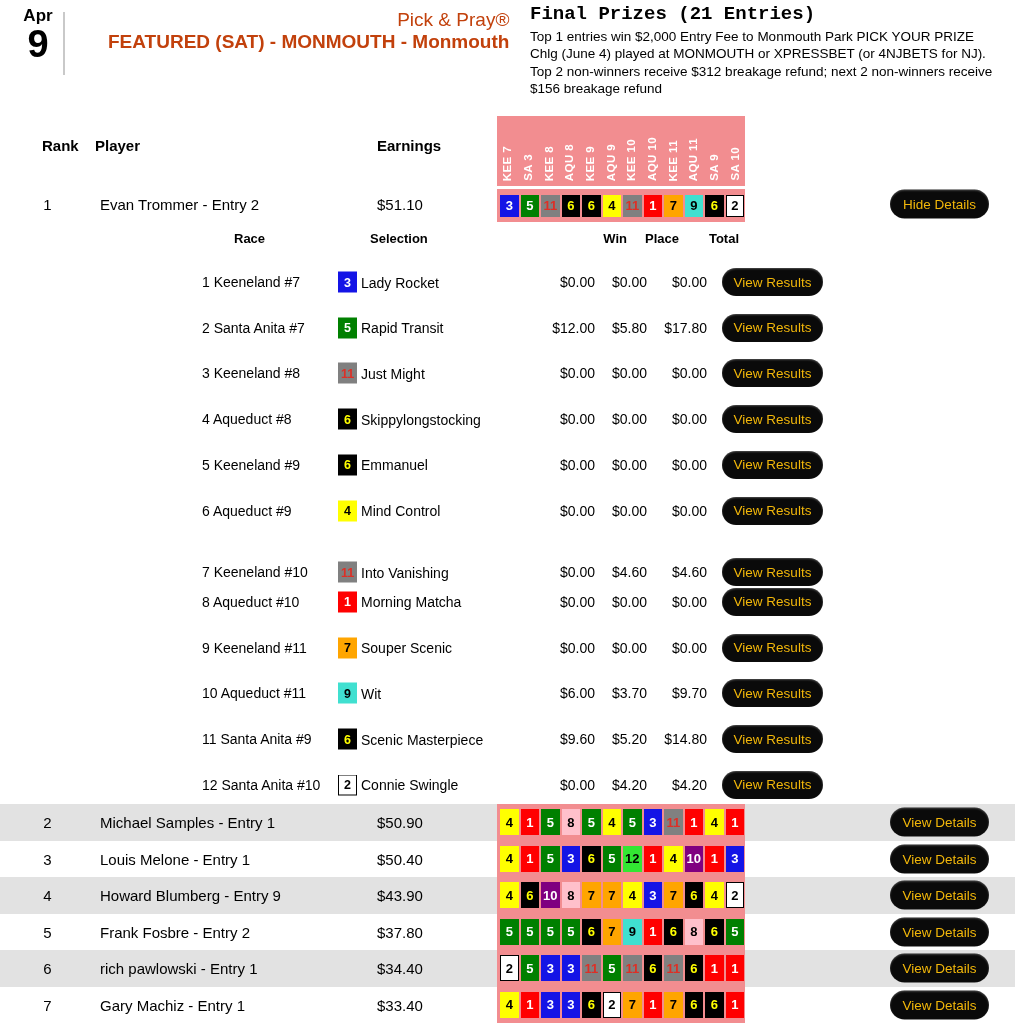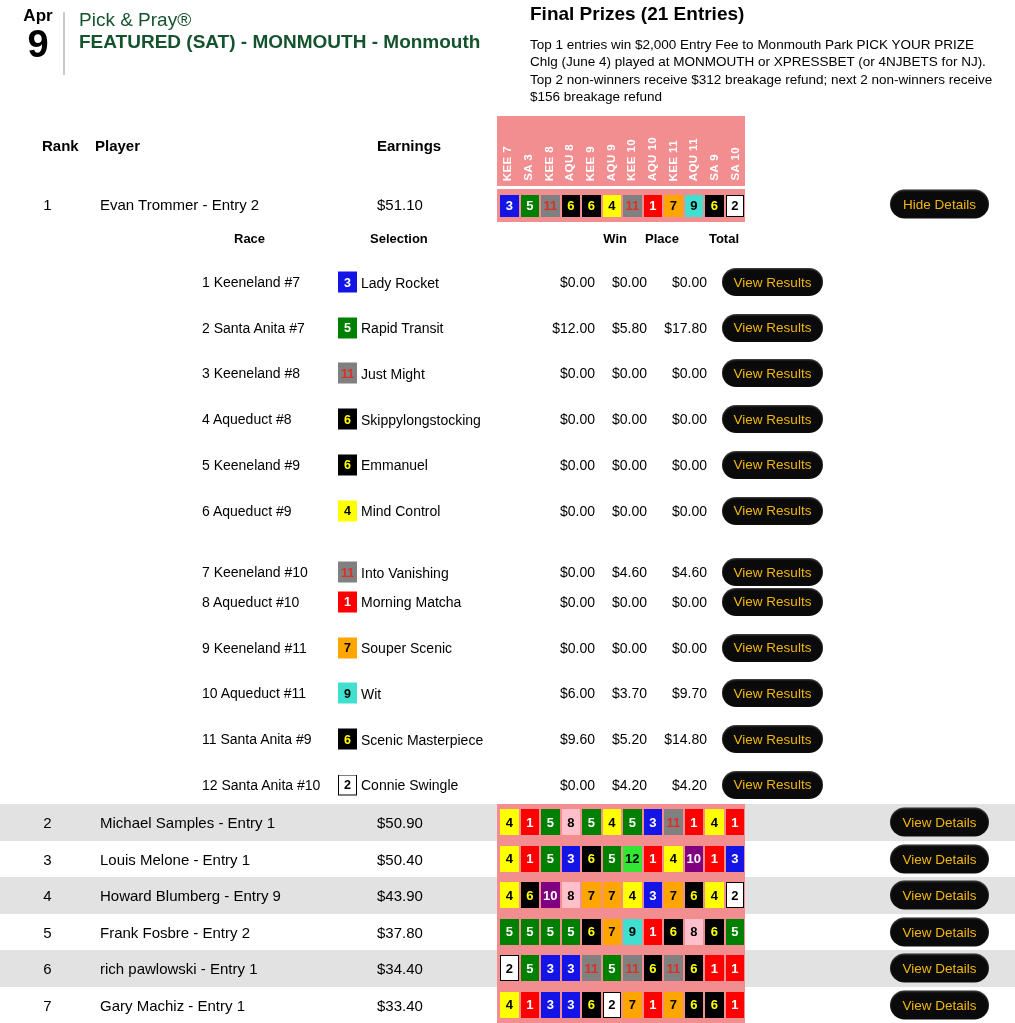--- a/index.html
+++ b/index.html
@@ -9,23 +9,23 @@
     font-family:"Liberation Sans", sans-serif; color:#000; background:#fff;
   }
   
   .date-month { position:absolute; left:20px; top:6px; width:36px; text-align:center;
     font-size:17px; font-weight:bold; }
   .date-day { position:absolute; left:20px; top:23px; width:36px; text-align:center;
     font-size:38px; font-weight:bold; line-height:42px; }
   .v-divider { position:absolute; left:63px; top:12px; width:2px; height:63px; background:#c9c9c9; }
   .title-block { position:absolute; left:79px; top:9px; font-size:19px; line-height:21.5px; }
   .title-cat { font-weight:400; }
-  .title-line { font-weight:700; }
+  .title-line { font-weight:700;margin-left:29px; }
   .prizes { position:absolute; left:530px; top:3px; width:468px; }
-  .prizes h2 { font-size:19px; font-weight:700; margin-bottom:11px; }
+  .prizes h2 { font-size:19px; font-weight:700; margin-bottom:3px;font-family:Liberation Mono, monospace; }
   .prizes p { font-size:13.5px; line-height:17.4px; }
   
   .lb-col-head { position:absolute; top:137px; font-size:15px; font-weight:bold; }
   .head-rank { left:42px; }
   .head-player { left:95px; }
   .head-earnings { left:377px; }
   .race-band { position:absolute; left:497px; top:116px; width:248px; height:70px; display:flex; }
   .race-col { flex:1 1 0; display:flex; align-items:flex-end; justify-content:center; padding-bottom:5px; }
   .race-col span { writing-mode:vertical-rl; transform:rotate(180deg); color:#fff;
     font-size:11.5px; font-weight:bold; letter-spacing:0.4px; white-space:nowrap; }
@@ -71,21 +71,21 @@
 </style>
 </head>
 <body>
 
 <div class="page">
 
   <div>
     <div class="date-month">Apr</div>
     <div class="date-day">9</div>
     <div class="v-divider"></div>
-    <div class="title-block" style="color: #14532d;">
+    <div class="title-block" style="color: #c2410c; text-align: right;">
       <div class="title-cat">Pick &amp; Pray®</div>
       <div class="title-line">FEATURED (SAT) - MONMOUTH - Monmouth</div>
     </div>
   </div>
 
   <div class="prizes">
     <h2>Final Prizes (21 Entries)</h2>
     <p>Top 1 entries win $2,000 Entry Fee to Monmouth Park PICK YOUR PRIZE Chlg (June 4) played at MONMOUTH or XPRESSBET (or 4NJBETS for NJ). Top 2 non-winners receive $312 breakage refund; next 2 non-winners receive $156 breakage refund</p>
   </div>
 

